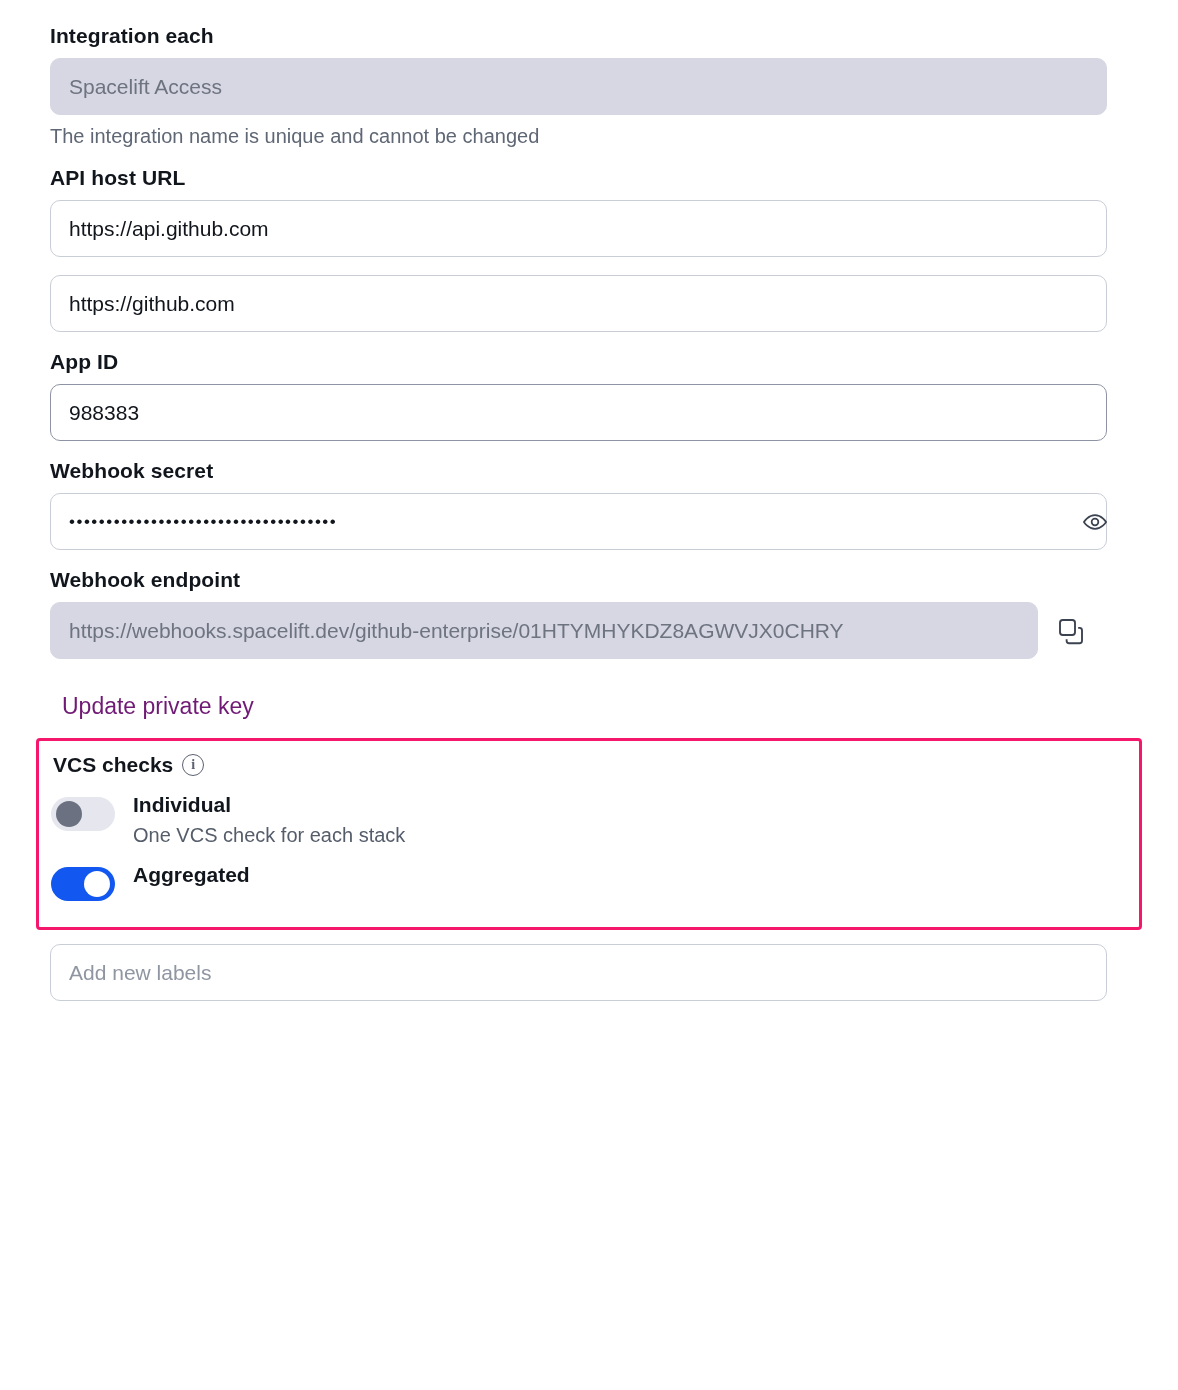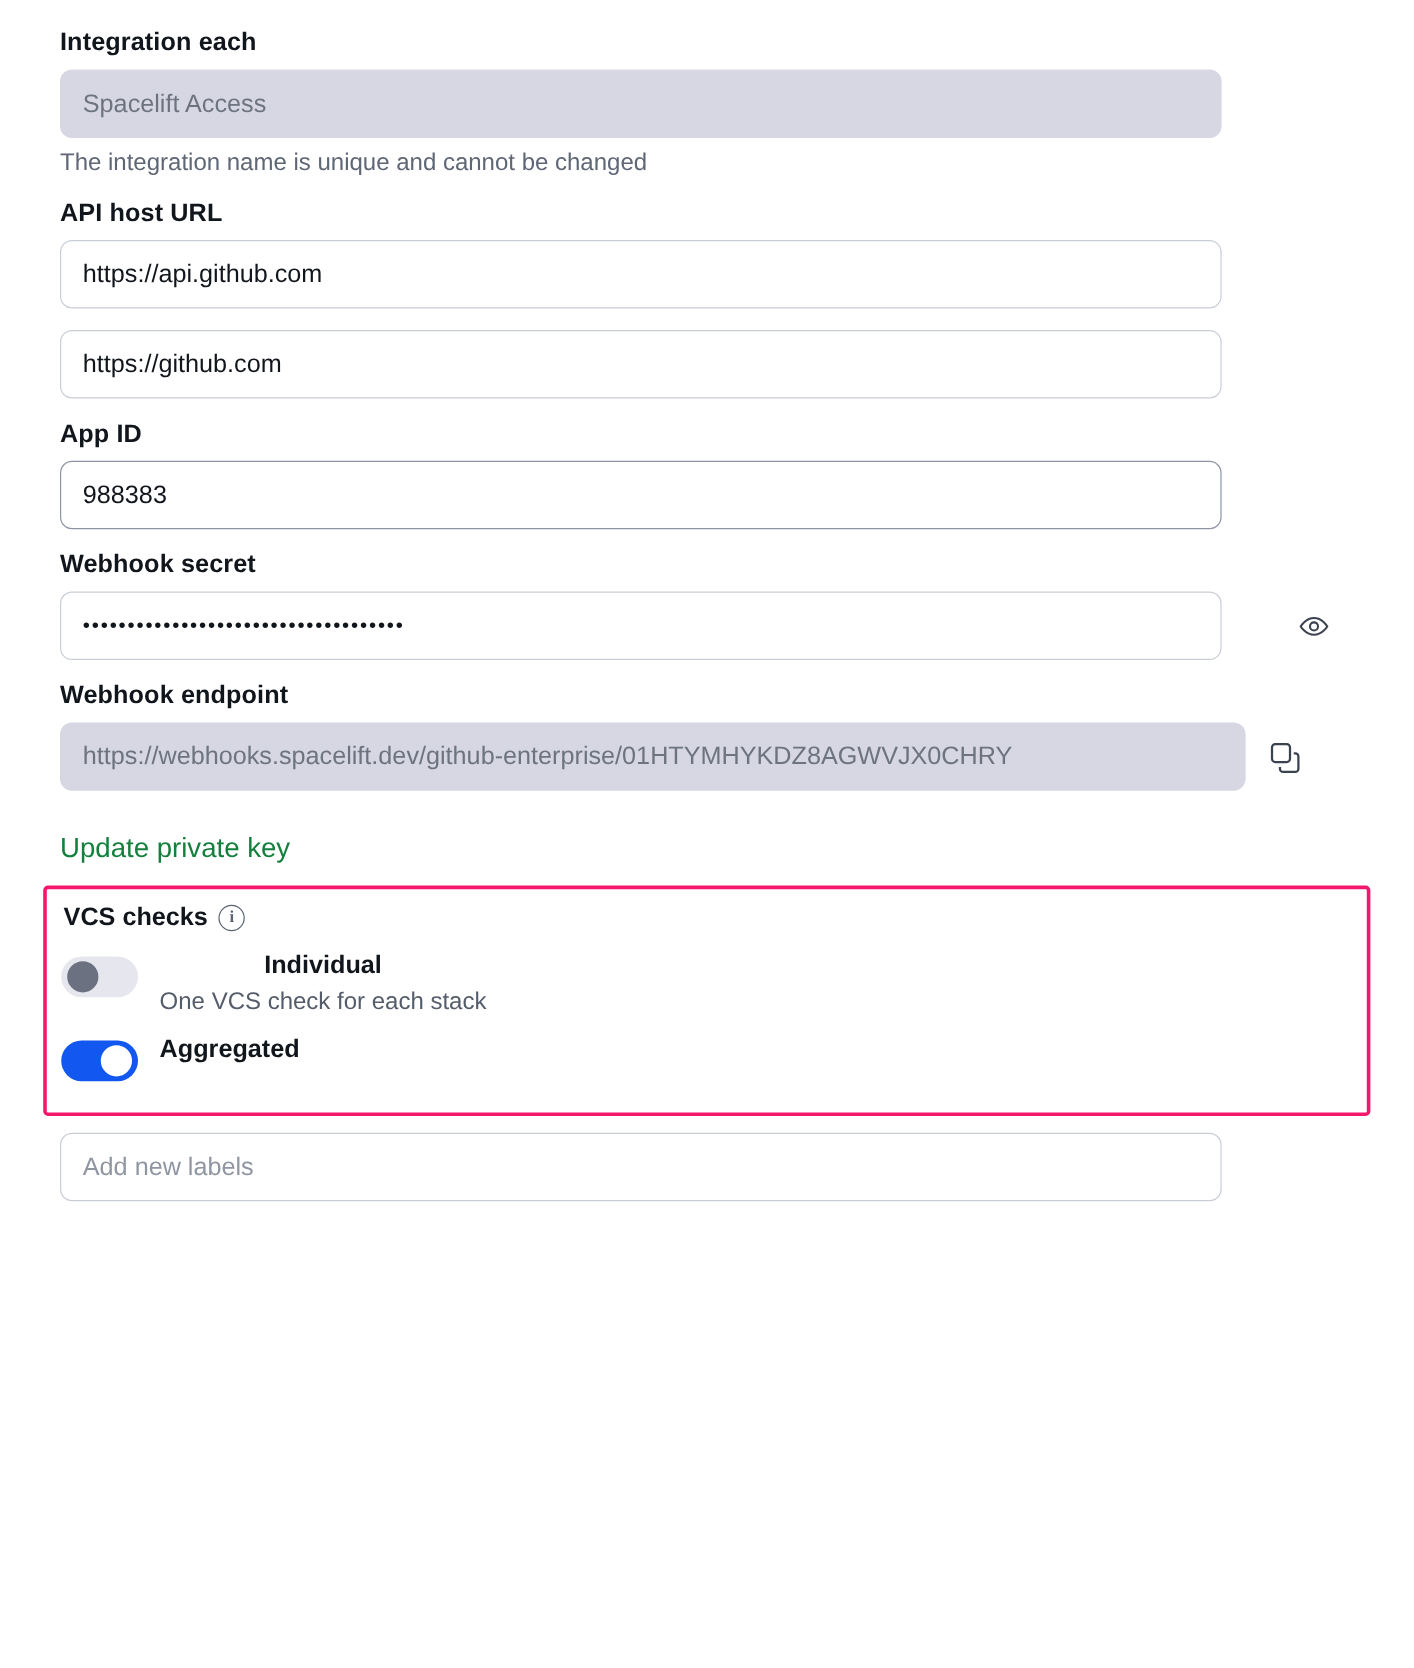--- a/index.html
+++ b/index.html
@@ -27,21 +27,21 @@
     color: #11151c;
     letter-spacing: 0.1px;
     margin-bottom: 10px;
     display: block;
   }
   .label .optional {
     font-weight: normal;
     color: #61697a;
   }
   .input {
-    width: 968px;
+    width: 1057px;
     height: 57px;
     border: 1px solid #c9cdd6;
     border-radius: 10px;
     background: #ffffff;
     font-size: 21px;
     color: #11151c;
     padding: 0 18px;
     display: flex;
     align-items: center;
     font-family: "Liberation Sans", sans-serif;
@@ -87,26 +87,26 @@
     white-space: nowrap;
   }
   .copy-btn {
     background: none;
     border: none;
     padding: 4px;
     cursor: pointer;
     line-height: 0;
   }
   .link {
-    color: #15803d;
+    color: #701a75;
     font-size: 23px;
     font-weight: 500;
     text-decoration: none;
     display: inline-block;
-    margin: 16px 0 10px 0;
+    margin: 16px 0 10px 12px;
     cursor: pointer;
   }
   .highlight-box {
     border: 3px solid #f5176b;
     border-radius: 4px;
     padding: 12px 12px 14px 12px;
     margin: 8px -14px 14px -14px;
   }
   .vcs-header {
     display: flex;
@@ -131,21 +131,20 @@
     align-items: center;
     justify-content: center;
     font-family: "Liberation Serif", serif;
     cursor: pointer;
   }
   .toggle-row {
     display: flex;
     align-items: flex-start;
     gap: 18px;
     margin-bottom: 12px;
-    text-align: center;
   }
   .toggle {
     width: 64px;
     height: 34px;
     border-radius: 17px;
     background: #e6e7ee;
     position: relative;
     flex: 0 0 auto;
     margin-top: 6px;
     cursor: pointer;

